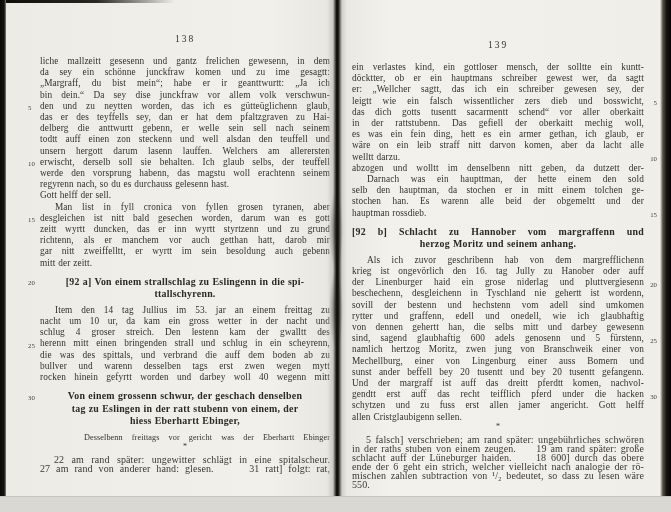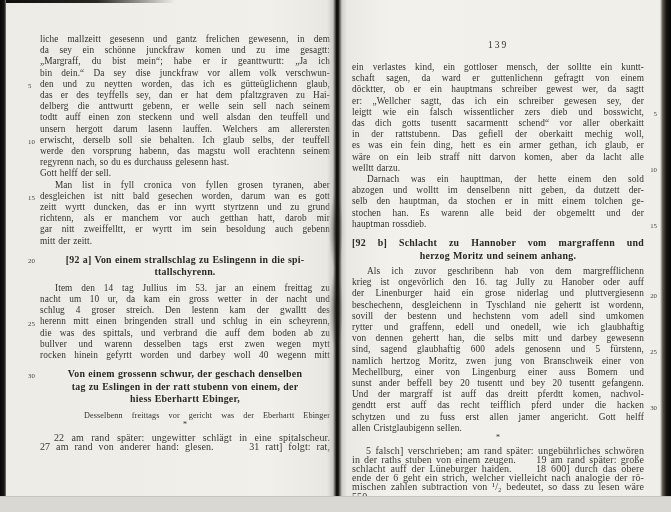--- a/index.html
+++ b/index.html
@@ -54,20 +54,21 @@
   .ml{left:-12px;} .mr{right:-13px;}
 </style>
 </head>
 <body>
 
 <div class="scan">
   <div class="edge-top"></div>
 
   <div class="page page-left">
     <div class="inner">
+      <div class="pagenum">138</div>
       <div class="body">
           <div class="line b"><span>liche mallzeitt gesesenn und gantz frelichen gewesenn, in dem</span></div>
           <div class="line b"><span>da sey ein schönne junckfraw komen und zu ime gesagtt:</span></div>
           <div class="line b"><span>„Margraff, du bist mein“; habe er ir geanttwurtt: „Ja ich</span></div>
           <div class="line b"><span>bin dein.“ Da sey dise junckfraw vor allem volk verschwun-</span></div>
           <div class="line b"><span>den und zu neytten worden, das ich es gütteüglichenn glaub,</span><span class="mnum ml">5</span></div>
           <div class="line b"><span>das er des teyffells sey, dan er hat dem pfaltzgraven zu Hai-</span></div>
           <div class="line b"><span>delberg die anttwurtt gebenn, er welle sein sell nach seinem</span></div>
           <div class="line b"><span>todtt auff einen zon steckenn und well alsdan den teuffell und</span></div>
           <div class="line b"><span>unsern hergott darum lasenn lauffen. Welchers am allerersten</span></div>
@@ -99,31 +100,30 @@
           <div class="line f2"><span>27 am rand von anderer hand: glesen.&nbsp;&nbsp;&nbsp;&nbsp;&nbsp;&nbsp;31 ratt] folgt: rat,</span></div>
         </div>
     </div>
   </div>
 
   <div class="page page-right">
     <div class="inner">
       <div class="pagenum">139</div>
       <div class="body">
           <div class="line b"><span>ein verlastes kind, ein gottloser mensch, der solltte ein kuntt-</span></div>
-          <div class="line b"><span>schaft sagen, da ward er guttenlichenn gefragtt von einem</span></div>
           <div class="line b"><span>döcktter, ob er ein hauptmans schreiber gewest wer, da sagtt</span></div>
           <div class="line b"><span>er: „Wellcher sagtt, das ich ein schreiber gewesen sey, der</span></div>
           <div class="line b"><span>leigtt wie ein falsch wissentlicher zers dieb und bosswicht,</span><span class="mnum mr">5</span></div>
           <div class="line b"><span>das dich gotts tusentt sacarmentt schend“ vor aller oberkaitt</span></div>
           <div class="line b"><span>in der rattstubenn. Das gefiell der oberkaitt mechig woll,</span></div>
           <div class="line b"><span>es was ein fein ding, hett es ein armer gethan, ich glaub, er</span></div>
           <div class="line b"><span>wäre on ein leib straff nitt darvon komen, aber da lacht alle</span></div>
           <div class="line be"><span>welltt darzu.</span><span class="mnum mr">10</span></div>
+          <div class="line b"><span>abzogen und wolltt im denselbenn nitt geben, da dutzett der-</span></div>
           <div class="line bi"><span>Darnach was ein haupttman, der hette einem den sold</span></div>
-          <div class="line b"><span>abzogen und wolltt im denselbenn nitt geben, da dutzett der-</span></div>
           <div class="line b"><span>selb den hauptman, da stochen er in mitt einem tolchen ge-</span></div>
           <div class="line b"><span>stochen han. Es warenn alle beid der obgemeltt und der</span></div>
           <div class="line be"><span>hauptman rossdieb.</span><span class="mnum mr">15</span></div>
           <div class="line h mt"><span>[92 b] Schlacht zu Hannober vom margraffenn und</span></div>
           <div class="line hc mb"><span>herzog Moritz und seinem anhang.</span></div>
           <div class="line bi mt2"><span>Als ich zuvor geschribenn hab von dem margrefflichenn</span></div>
           <div class="line b"><span>krieg ist ongevörlich den 16. tag Jully zu Hanober oder auff</span></div>
           <div class="line b"><span>der Linenburger haid ein grose niderlag und pluttvergiesenn</span><span class="mnum mr">20</span></div>
           <div class="line b"><span>beschechenn, desgleichenn in Tyschland nie gehertt ist wordenn,</span></div>
           <div class="line b"><span>sovill der bestenn und hechstenn vom adell sind umkomen</span></div>

